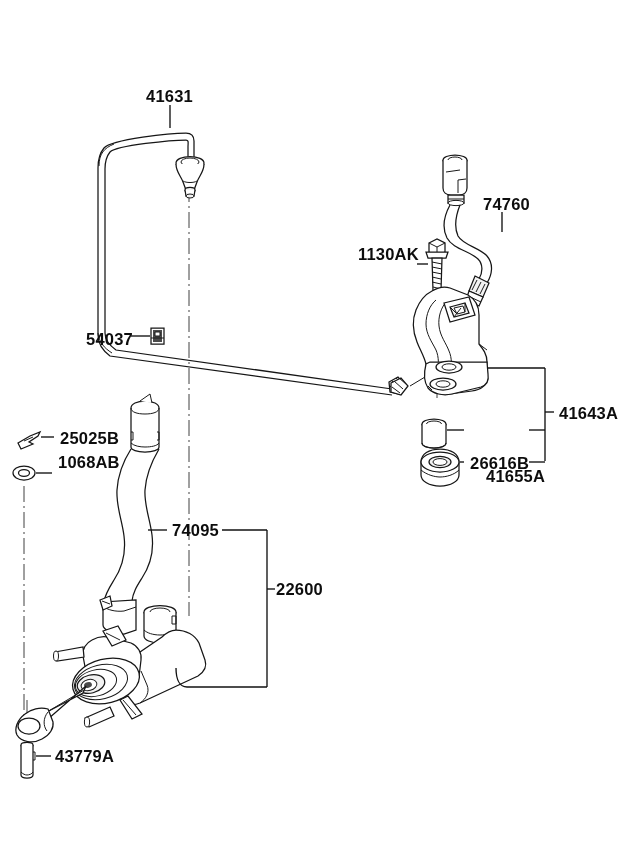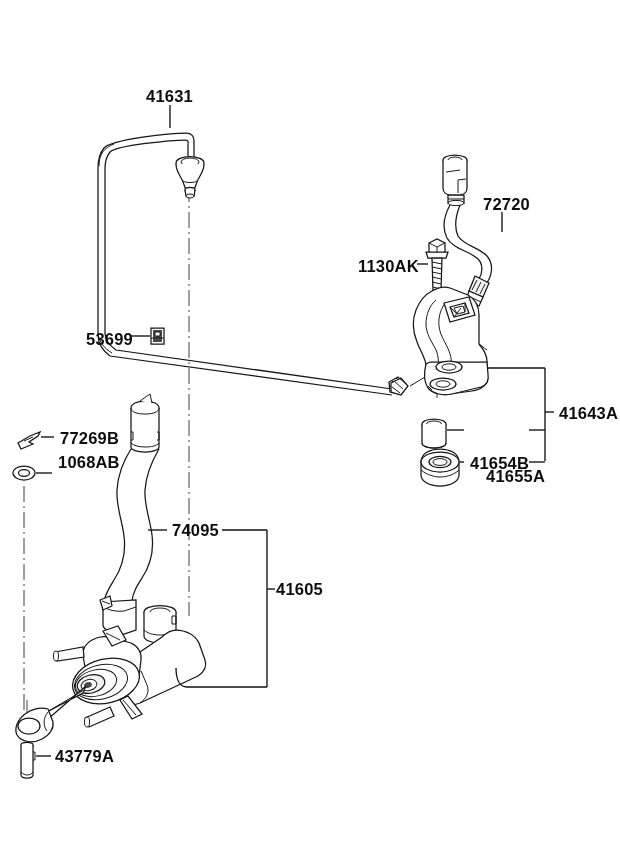--- a/index.html
+++ b/index.html
@@ -411,35 +411,35 @@
       <path class="fill-w ln-med" d="M21 745 L21 775 C 21 777 24 778 27 778 C 30 778 33 777 33 775 L33 745"></path>
       <path class="ln-thin" d="M33 752 L35 752 L35 760 L33 760"></path>
       <path class="ln-thin" d="M21 772 C 23 774 25 775 27 775 C 29 775 32 774 33 772"></path>
       <path class="ln-lead" d="M36 756 L51 756"></path>
     </g>
 
   </svg>
 
   <div class="part-label" style="left:146px; top:88px;">41631</div>
 
-  <div class="part-label" style="left:483px; top:196px;">72720</div>
-
-  <div class="part-label" style="left:358px; top:258px;">1130AK</div>
-
-  <div class="part-label" style="left:86px; top:331px;">53699</div>
+  <div class="part-label" style="left:483px; top:196px;">74760</div>
+
+  <div class="part-label" style="left:358px; top:246px;">1130AK</div>
+
+  <div class="part-label" style="left:86px; top:331px;">54037</div>
 
   <div class="part-label" style="left:559px; top:405px;text-align:right;">41643A</div>
 
   <div class="part-label" style="left:486px; top:423px;margin-top:45px;">41655A</div>
 
-  <div class="part-label" style="left:470px; top:455px;">41654B</div>
-
-  <div class="part-label" style="left:60px; top:430px;">77269B</div>
+  <div class="part-label" style="left:470px; top:455px;">26616B</div>
+
+  <div class="part-label" style="left:60px; top:430px;">25025B</div>
 
   <div class="part-label" style="left:58px; top:454px;">1068AB</div>
 
   <div class="part-label" style="left:172px; top:522px;">74095</div>
 
-  <div class="part-label" style="left:276px; top:581px;">41605</div>
+  <div class="part-label" style="left:276px; top:581px;">22600</div>
 
   <div class="part-label" style="left:55px; top:748px;">43779A</div>
 
 </div>
 
 </body></html>

